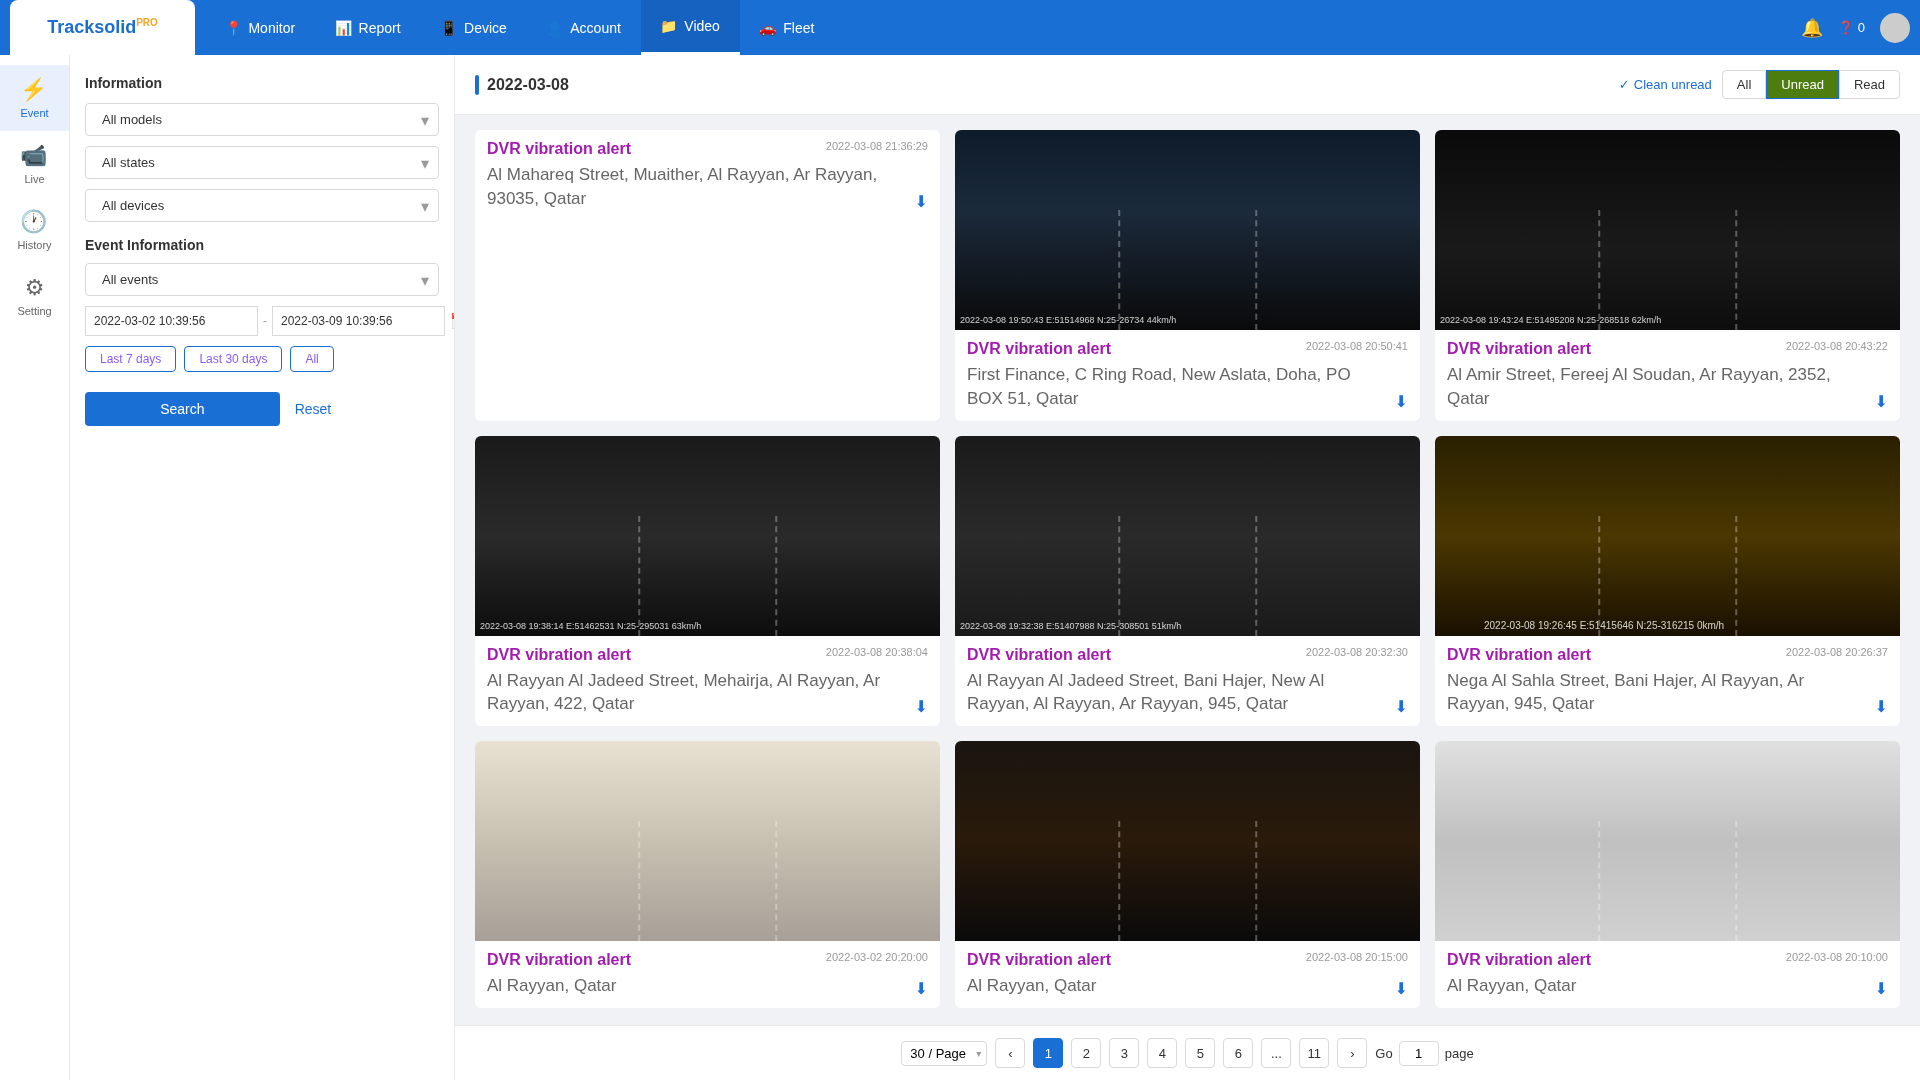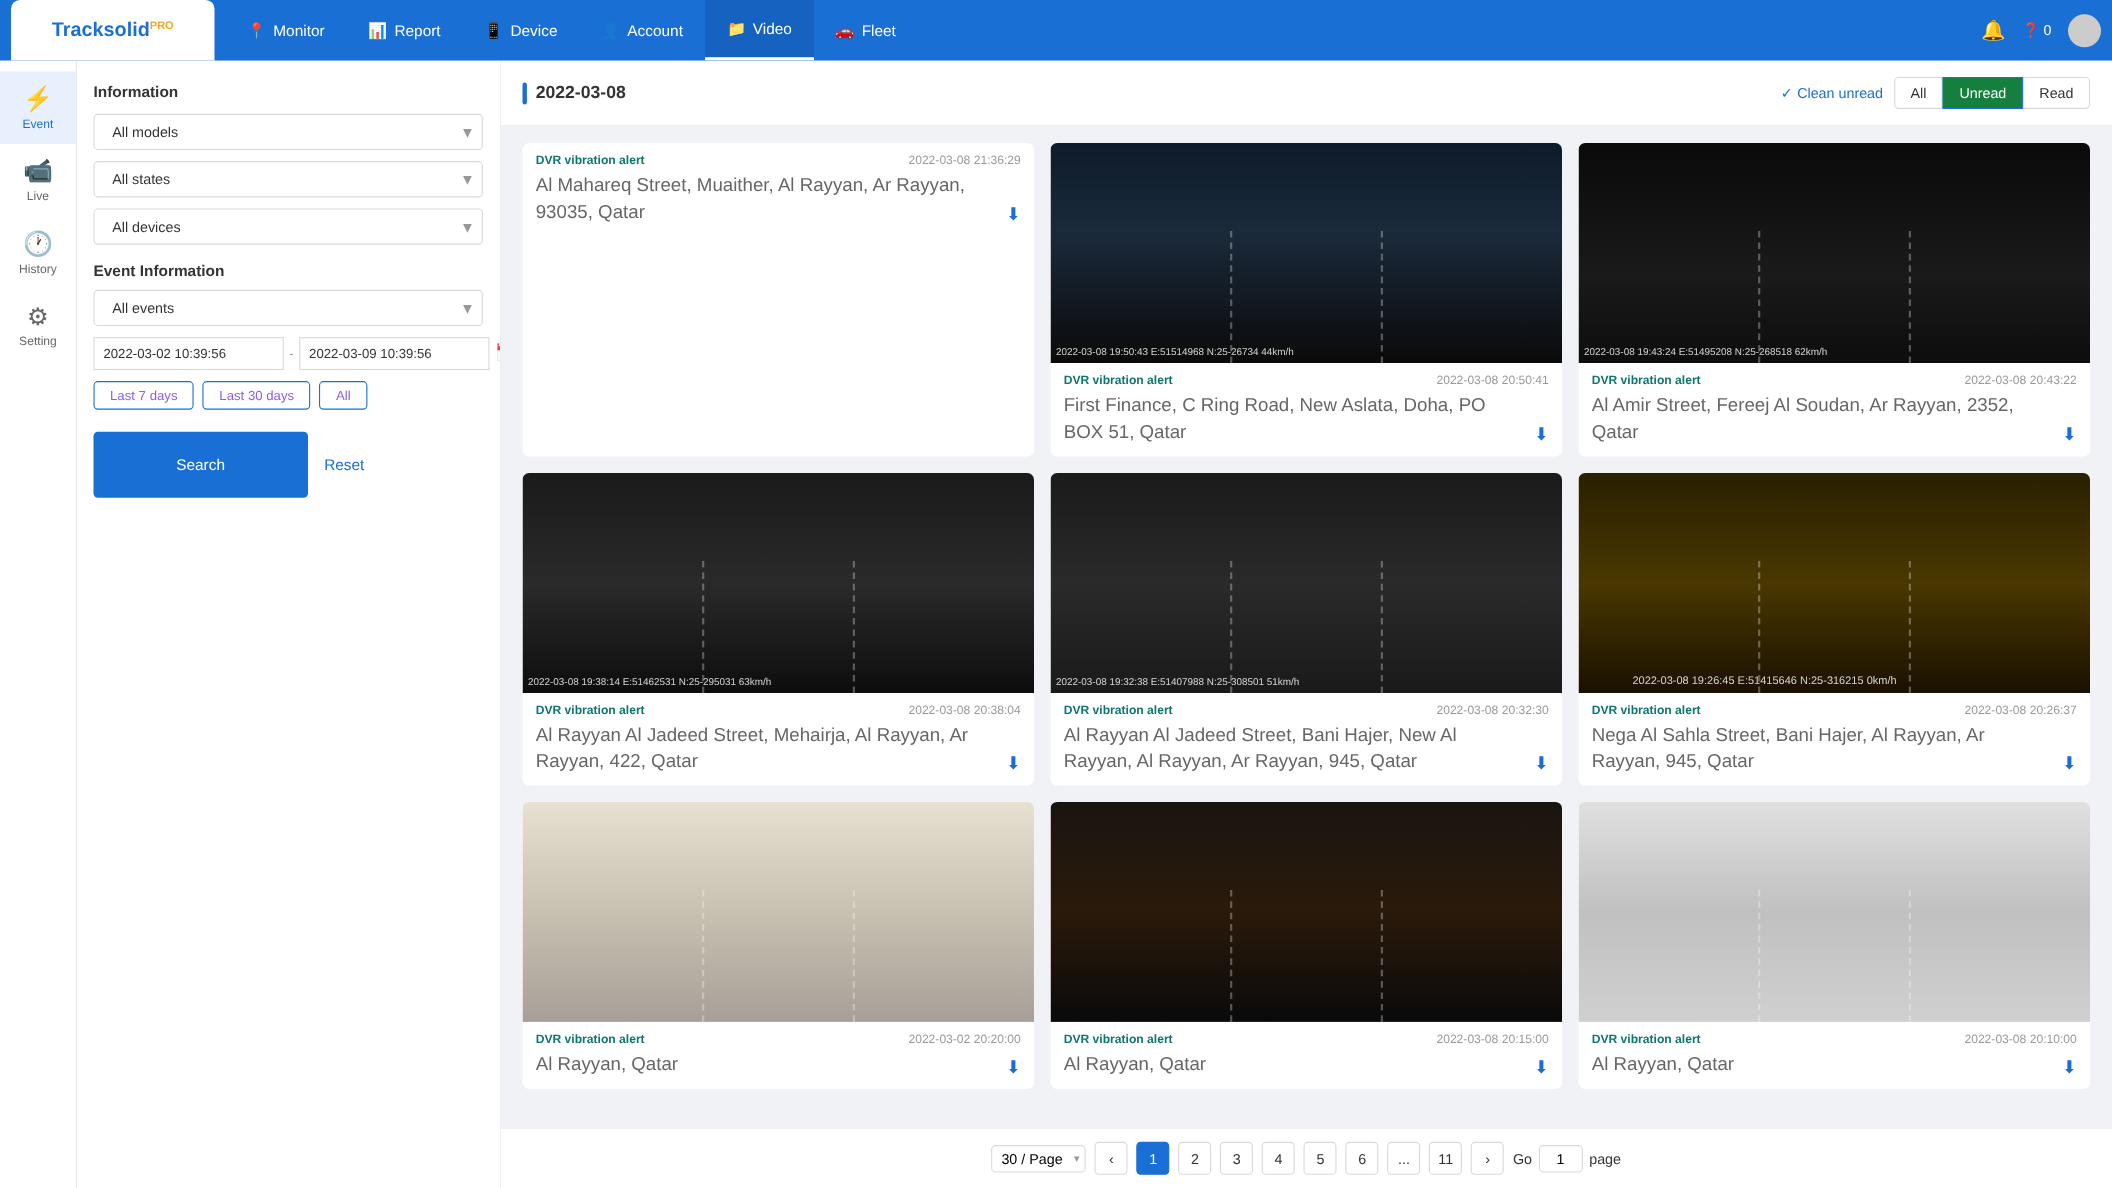--- a/index.html
+++ b/index.html
@@ -170,21 +170,21 @@
       padding: 5px 14px;
       border: 1px solid #1a6fd4;
       border-radius: 4px;
       font-size: 12px;
       color: #8b5cf6;
       background: white;
       cursor: pointer;
     }
     .search-btn {
       width: 55%;
-      padding: 22px;
+      padding: 9px;
       background: #1a6fd4;
       color: white;
       border: none;
       border-radius: 4px;
       font-size: 14px;
       cursor: pointer;
     }
     .reset-btn {
       background: none;
       border: none;
@@ -244,21 +244,21 @@
       padding: 6px 14px;
       border: 1px solid #d9d9d9;
       font-size: 13px;
       cursor: pointer;
       background: white;
       color: #333;
     }
     .filter-btn:first-child { border-radius: 4px 0 0 4px; }
     .filter-btn:last-child { border-radius: 0 4px 4px 0; }
     .filter-btn.active {
-      background: #15803d;
+      background: #4d7c0f;
       color: white;
       border-color: #1a6fd4;
     }
 
     
     .events-grid {
       flex: 1;
       overflow-y: auto;
       padding: 15px 20px;
       background: #f0f2f5;
@@ -292,23 +292,23 @@
     .card-info {
       padding: 10px 12px;
     }
     .card-top {
       display: flex;
       justify-content: space-between;
       align-items: flex-start;
       margin-bottom: 5px;
     }
     .card-event-name {
-      font-size: 11px;
+      font-size: 16px;
       font-weight: bold;
-      color: #0f766e;
+      color: #a21caf;
     }
     .card-time {
       font-size: 11px;
       color: #999;
     }
     .card-bottom {
       display: flex;
       justify-content: space-between;
       align-items: flex-end;
     }

